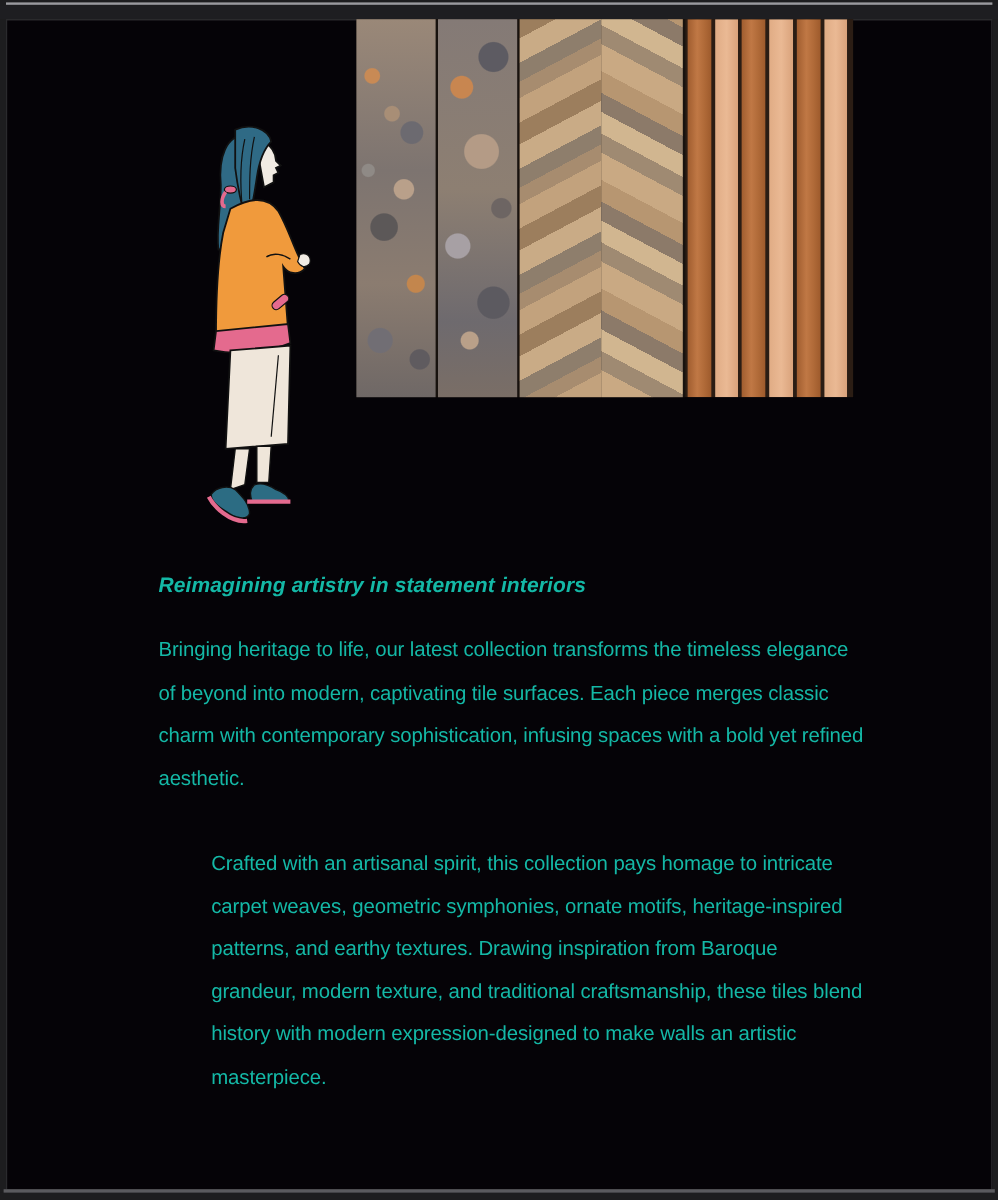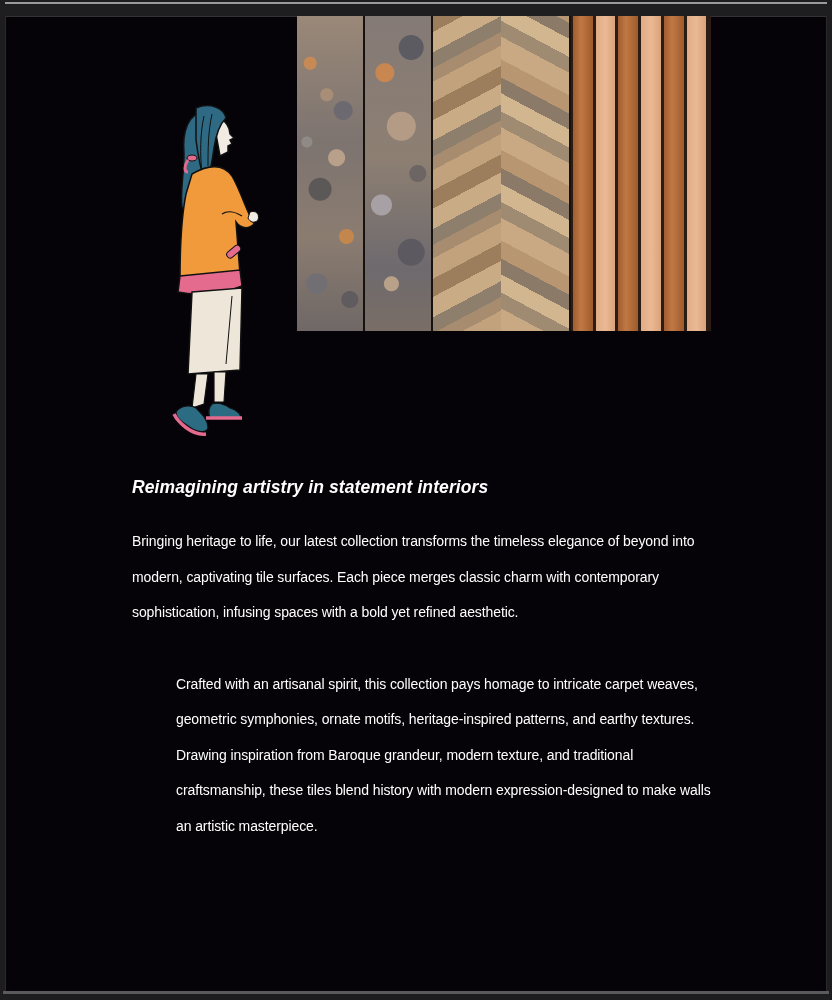--- a/index.html
+++ b/index.html
@@ -55,26 +55,26 @@
       background: repeating-linear-gradient(28deg, #c9a983 0 20px, #9f8a72 20px 34px, #d1b690 34px 50px, #8c7a69 50px 64px, #b79671 64px 80px);
     }
 
     .slat { background: linear-gradient(90deg, #a05d2f, #c07845 40%, #b06a38 70%, #9d5a2c); }
     .slat.light { background: linear-gradient(90deg, #e0ac85, #eab994 50%, #d9a27b); }
     .gap { background: #2b1d14; }
 
     .divider-v { width: 2px; background: #18120e; }
 
     
-    .content { position: absolute; left: 132px; top: 474px; width: 590px; color: #ffffff; }
+    .content { position: absolute; left: 132px; top: 474px; width: 590px; color: #14b8a6; }
     .heading {
       font-size: 17.5px; font-weight: bold; font-style: italic; letter-spacing: 0.1px;
       line-height: 26px; margin-bottom: 24px;
     }
-    .para { font-size: 14px; line-height: 35.5px; letter-spacing: -0.1px; }
+    .para { font-size: 17px; line-height: 35.5px; letter-spacing: -0.1px; }
     .para + .para { margin-top: 36px; margin-left: 44px; }
   </style>
 </head>
 <body>
 
 <div class="top-rule"></div>
 <div class="frame-top"></div>
 
 <div class="canvas"></div>
 

